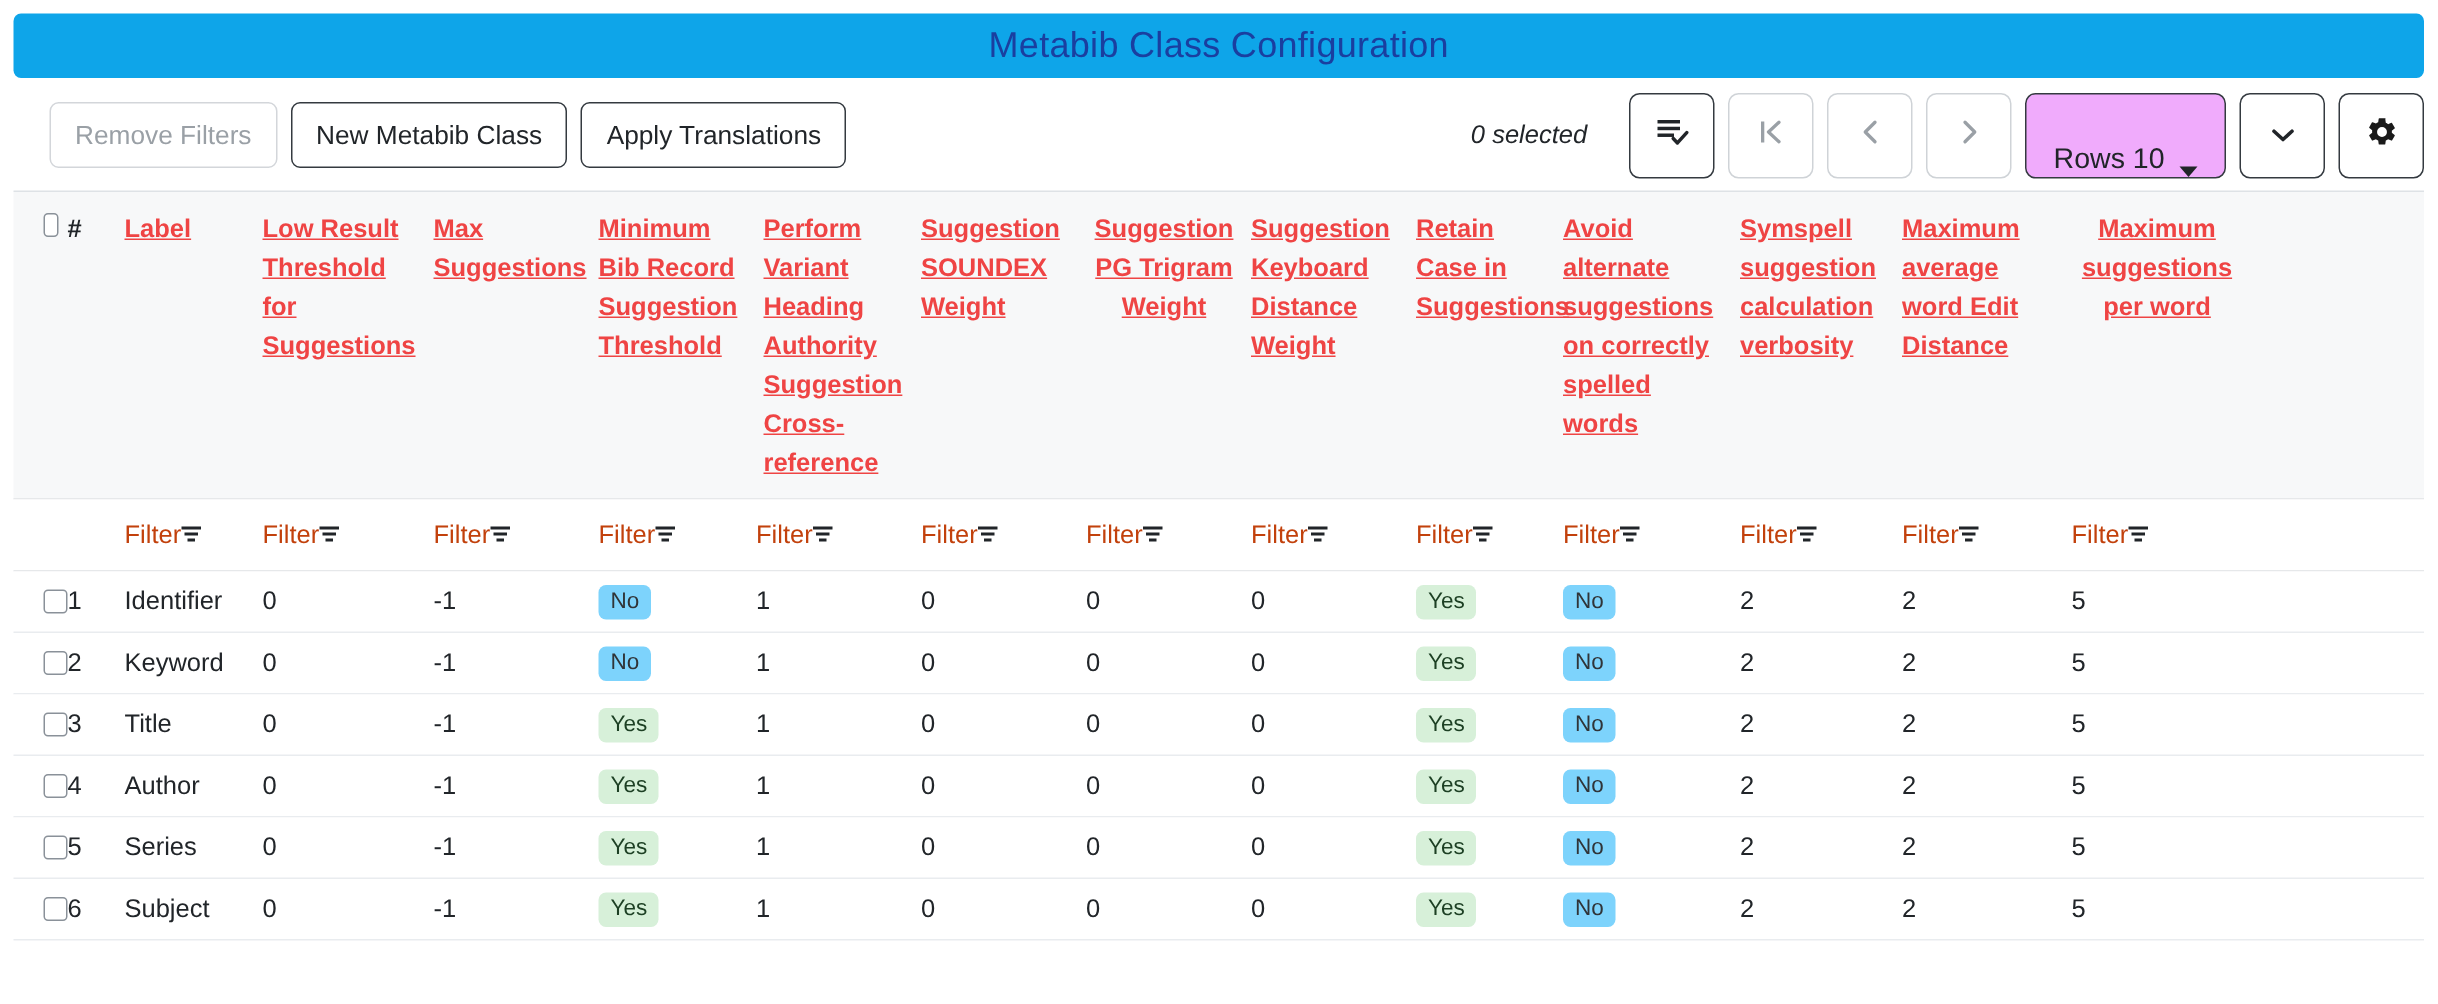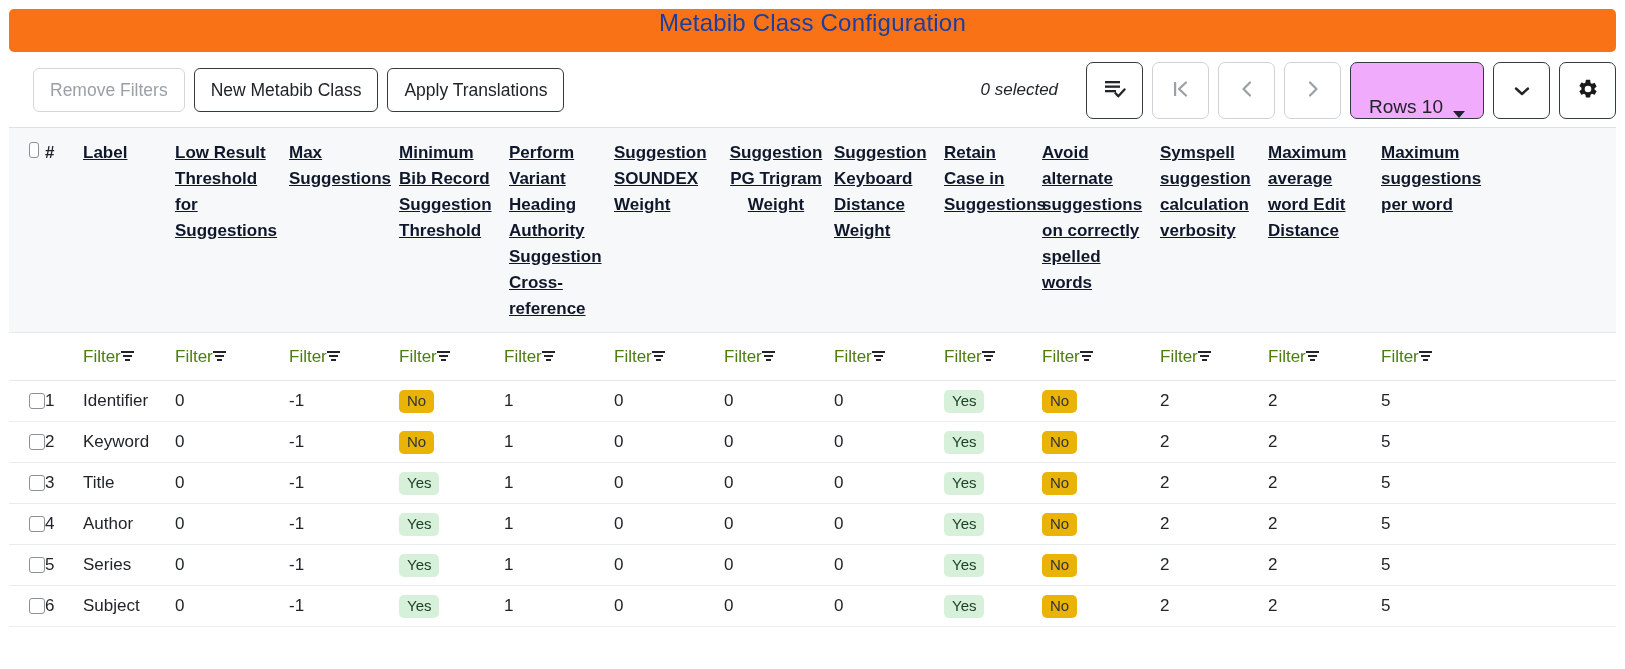--- a/index.html
+++ b/index.html
@@ -9,24 +9,24 @@
     font-family: "Liberation Sans", sans-serif;
   }
   body { width: 1625px; height: 669px; overflow: hidden; }
 
   .page { width: 1625px; height: 669px; position: relative; }
 
   
   .title-bar {
     margin: 9px 9px 0 9px;
     height: 43px;
-    background: #f97316;
+    background: #0ea5e9;
     border-radius: 5px;
     display: flex;
-    align-items: flex-start;
+    align-items: center;
     justify-content: center;
   }
   .title-bar .title-text {
     color: #1a3fa0;
     font-size: 24px;
     letter-spacing: .2px;
   }
 
   
   .toolbar {
@@ -114,40 +114,40 @@
     background: #f7f8f9;
     border-bottom: 1px solid #e6e8ea;
     min-height: 198px;
   }
   .head-cell {
     padding: 12px 6px 10px 0;
     font-size: 17px;
     line-height: 26px;
   }
   .head-cell a {
-    color: #0f172a;
+    color: #ef4444;
     text-decoration: underline;
     font-weight: bold;
     cursor: pointer;
   }
   .head-cell.plain {
     color: #212529;
     font-weight: bold;
     font-size: 17px;
   }
 
   .filter-row {
     background: #fff;
     border-bottom: 1px solid #e6e8ea;
     height: 48px;
     align-items: center;
   }
   .filter-cell {
     font-size: 17px;
-    color: #4d7c0f;
+    color: #c2410c;
     display: flex; align-items: center;
     gap: 0;
     cursor: pointer;
   }
   .funnel {
     display: inline-block;
     width: 13px; height: 13px;
     position: relative;
   }
   .funnel i {
@@ -181,38 +181,38 @@
   }
 
   .badge {
     display: inline-block;
     padding: 2px 8px 3px 8px;
     border-radius: 5px;
     font-size: 15px;
     line-height: 18px;
   }
   .badge.yes { background: #d7f0d9; color: #1d4024; }
-  .badge.no  { background: #eab308; color: #303438; }
+  .badge.no  { background: #7dd3fc; color: #303438; }
 
   
   .c-chk   { width: 36px; padding-left: 20px; }
   .c-num   { width: 38px; }
   .c-label { width: 92px; }
   .c-0     { width: 114px; }
   .c-1     { width: 110px; }
   .c-2     { width: 105px; }
   .c-3     { width: 110px; }
   .c-4     { width: 110px; }
   .c-5     { width: 110px; text-align: center; }
   .c-6     { width: 110px; }
   .c-7     { width: 98px; }
   .c-8     { width: 118px; }
   .c-9     { width: 108px; }
   .c-10    { width: 113px; }
-  .c-11    { width: 120px; }
+  .c-11    { width: 120px; text-align: center; }
 
   .head-row .c-chk { padding-top: 14px; align-items: flex-start; display: flex; }
   .head-row .c-num { padding-top: 12px; }
 </style>
 </head>
 <body>
 
 <div class="page">
 
   <div class="title-bar">

